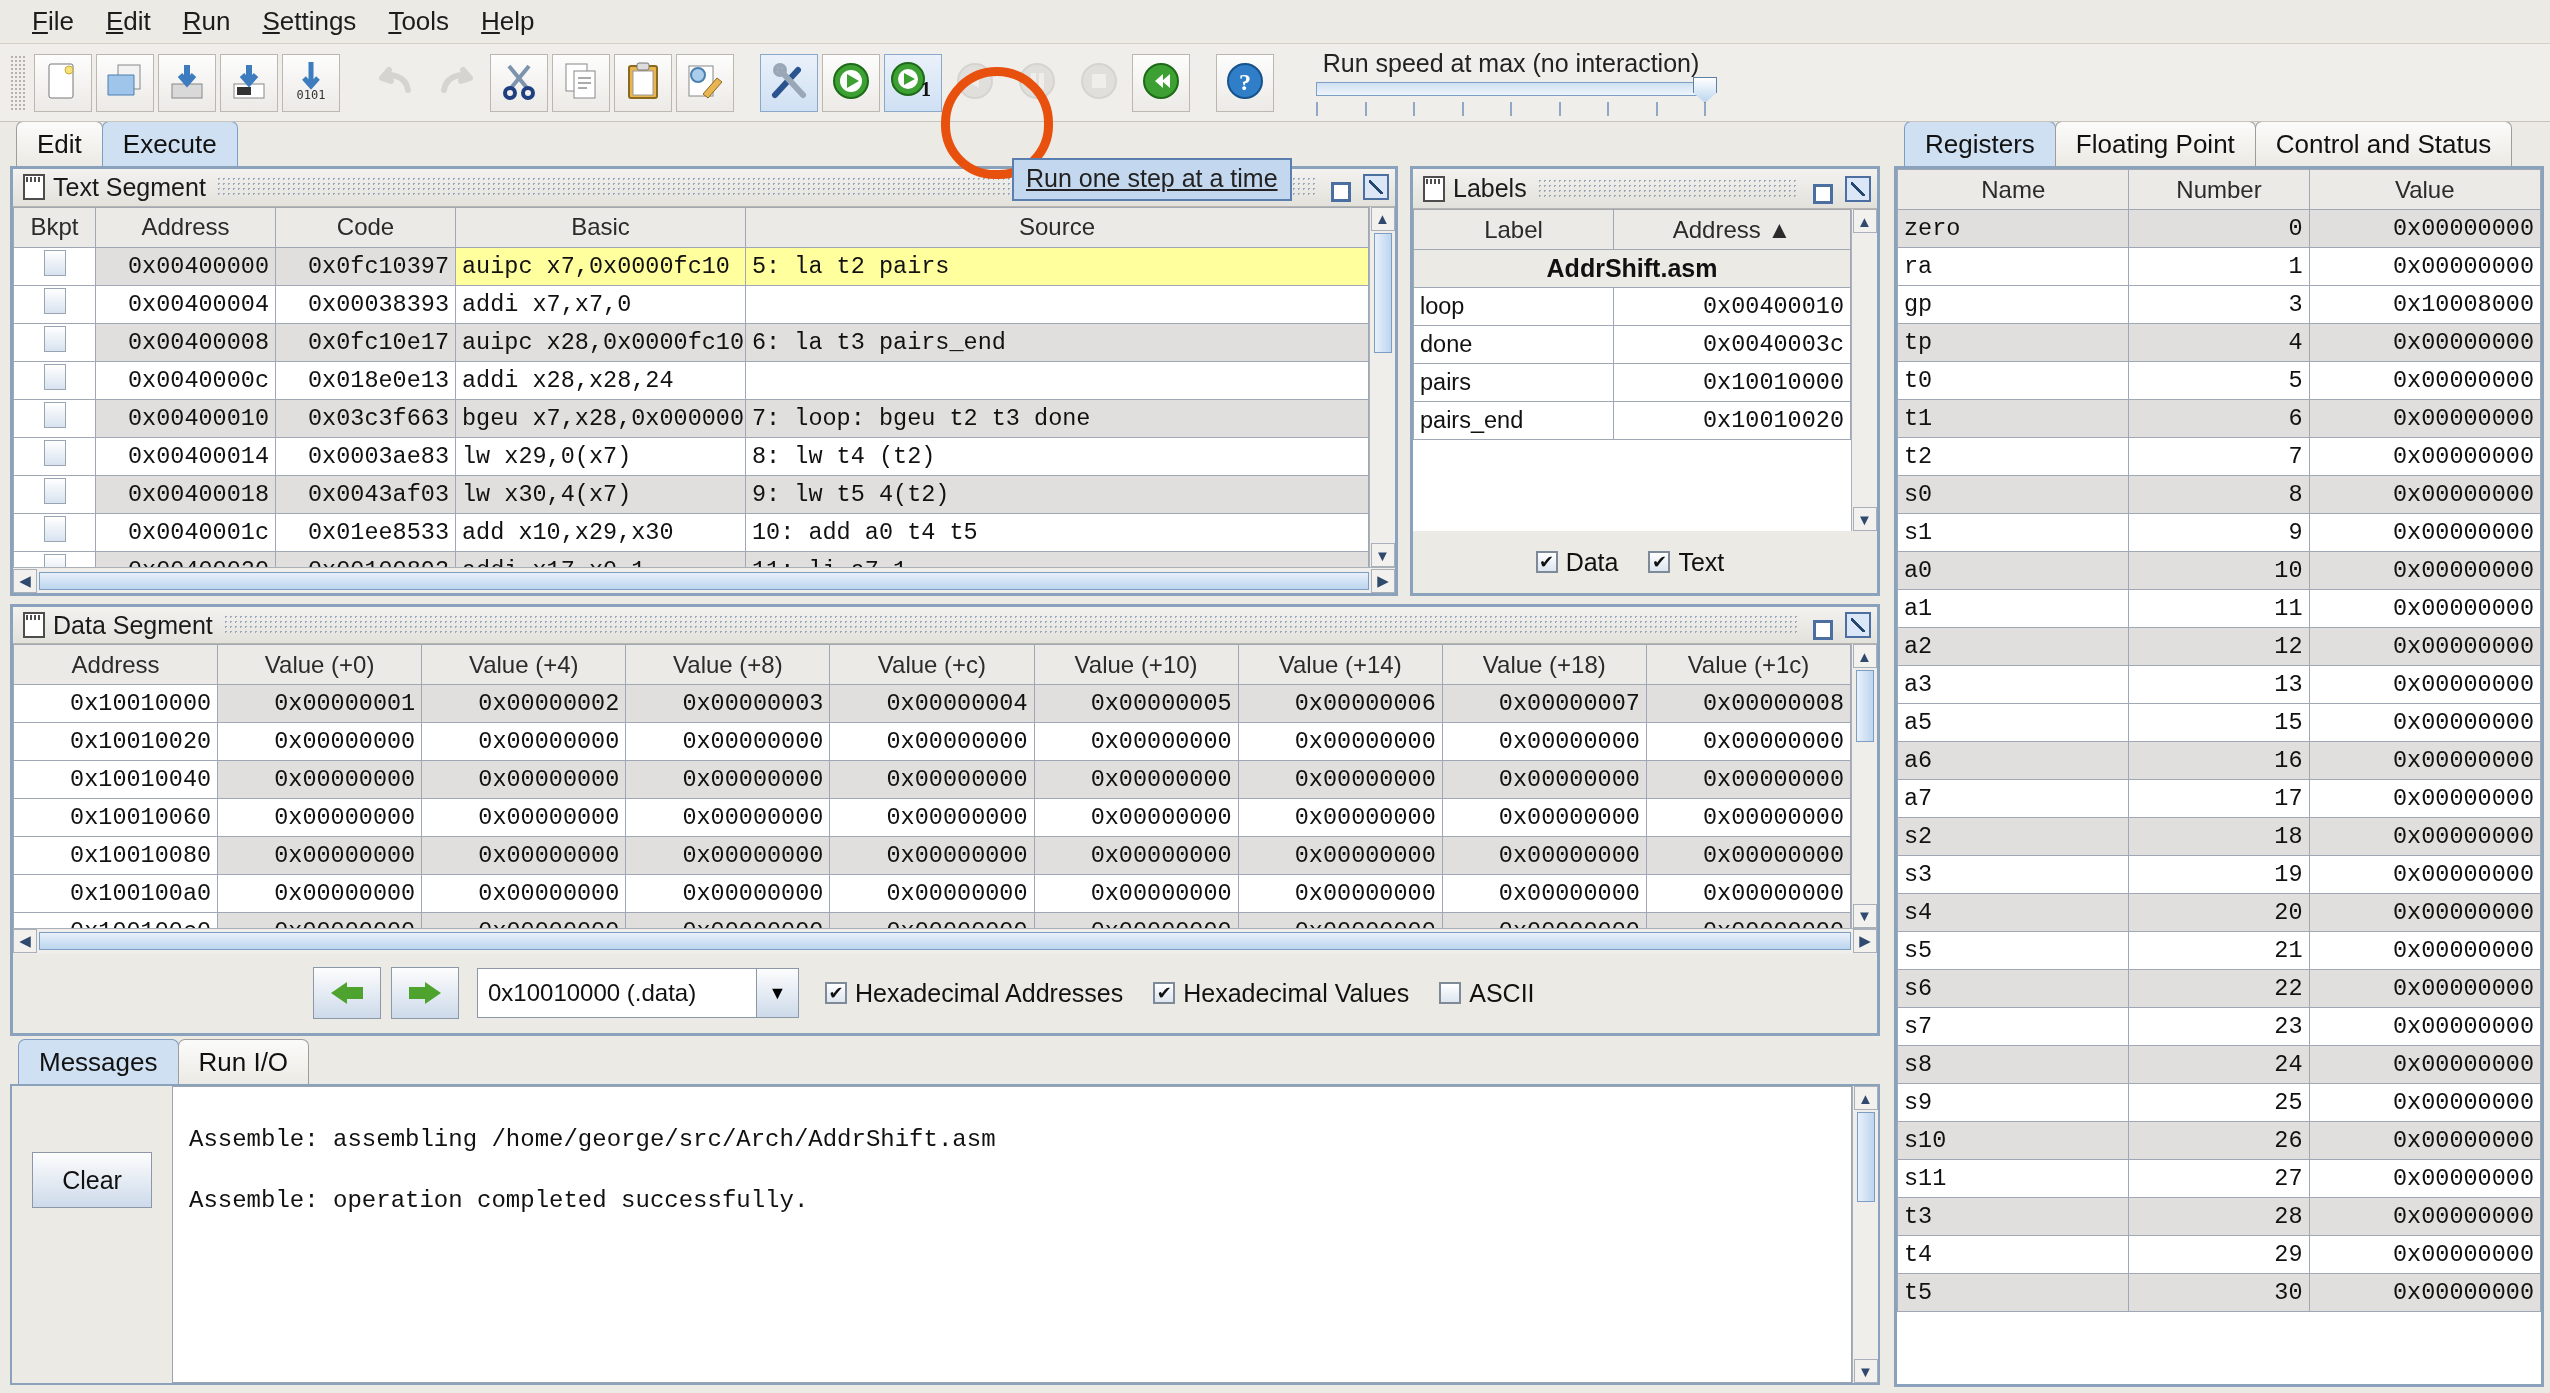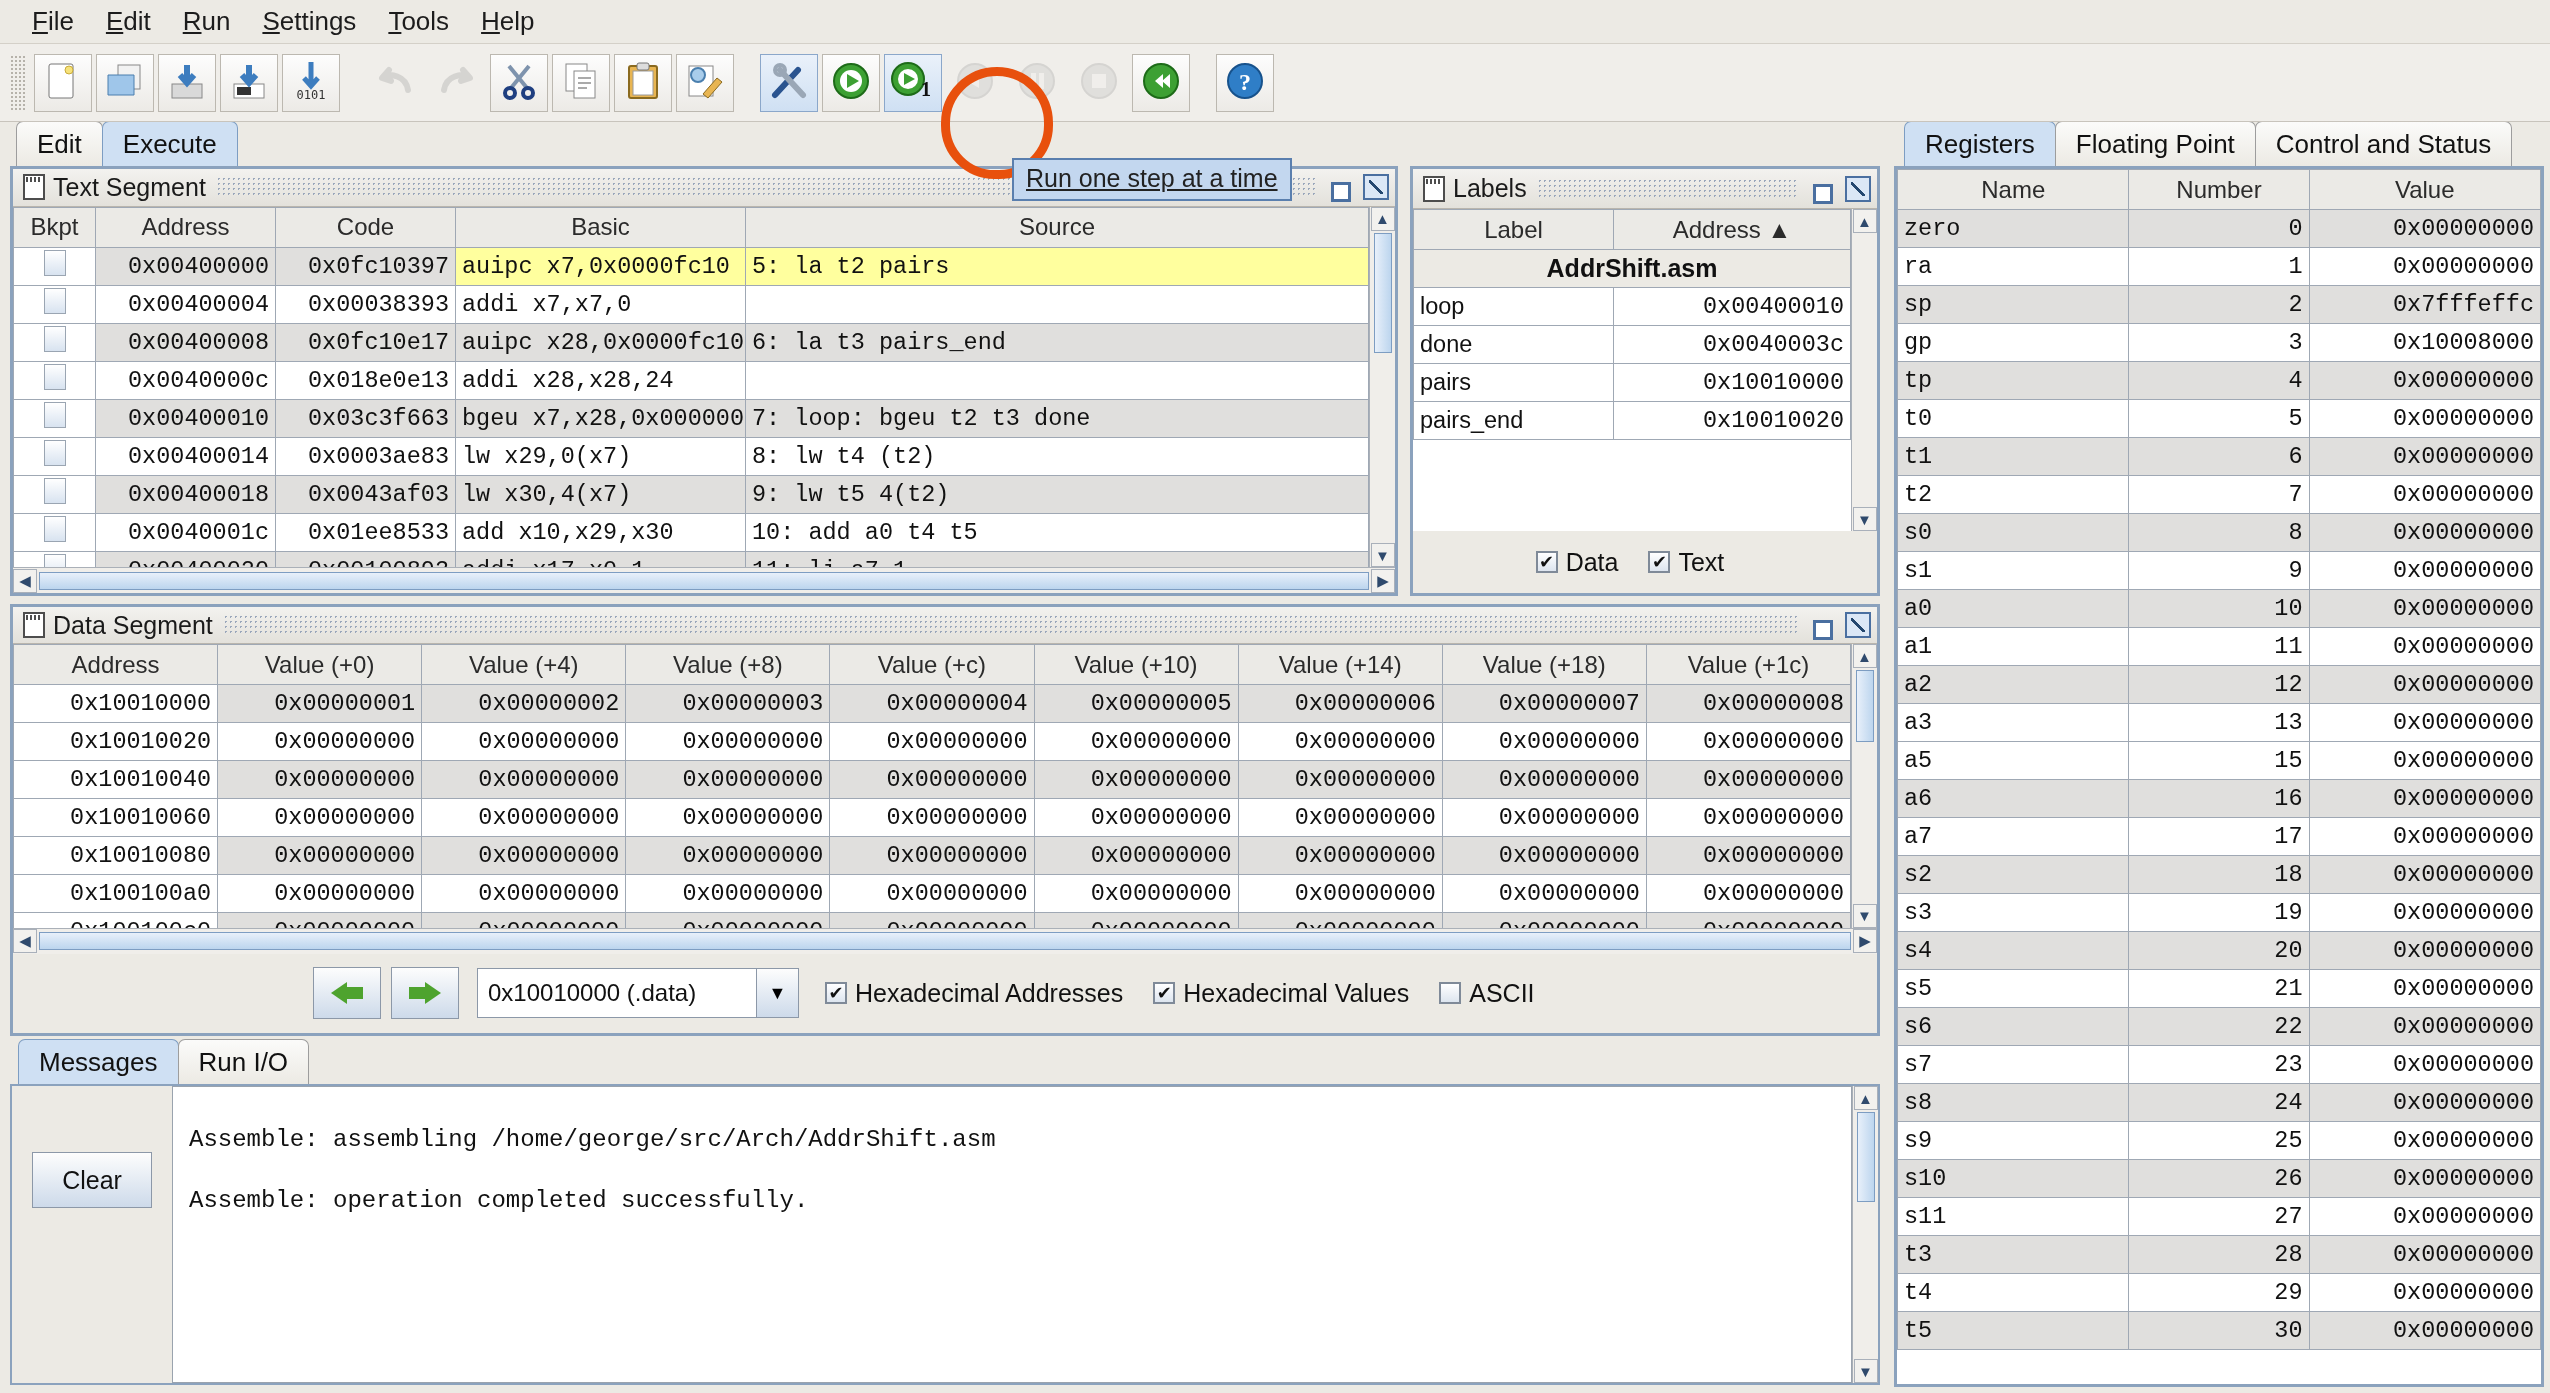--- a/index.html
+++ b/index.html
@@ -386,20 +386,37 @@
       </div>
       <div class="tb-sep"></div>
       <div class="tb-btn">
         <span><svg width="40" height="40" viewBox="0 0 40 40">
             <circle cx="20" cy="20" r="17" fill="#2f7ec7" stroke="#17528c" stroke-width="2"></circle>
             <text x="20" y="29" font-size="24" font-weight="bold" text-anchor="middle" font-family="serif" fill="#fff">?</text>
           </svg></span>
       </div>
     </div>
 
+  <div id="speed-wrap">
+    <div id="speed-label">Run speed at max (no interaction)</div>
+    <div id="speed-track">
+      <div id="speed-knob"></div>
+    </div>
+    <div id="speed-ticks">
+        <i></i>
+        <i></i>
+        <i></i>
+        <i></i>
+        <i></i>
+        <i></i>
+        <i></i>
+        <i></i>
+        <i></i>
+      </div>
+  </div>
 
   <div id="annot"></div>
 </div>
 <div id="tooltip">Run one step at a time</div>
 
 <div id="main">
 
   <div id="left">
 
     <div class="tabrow">
@@ -784,25 +801,20 @@
             <tr class="alt">
               <td>zero</td>
               <td class="r">0</td>
               <td class="r">0x00000000</td>
             </tr>
             <tr class="white">
               <td>ra</td>
               <td class="r">1</td>
               <td class="r">0x00000000</td>
             </tr>
-            <tr class="alt">
-              <td>sp</td>
-              <td class="r">2</td>
-              <td class="r">0x7fffeffc</td>
-            </tr>
             <tr class="white">
               <td>gp</td>
               <td class="r">3</td>
               <td class="r">0x10008000</td>
             </tr>
             <tr class="alt">
               <td>tp</td>
               <td class="r">4</td>
               <td class="r">0x00000000</td>
             </tr>

